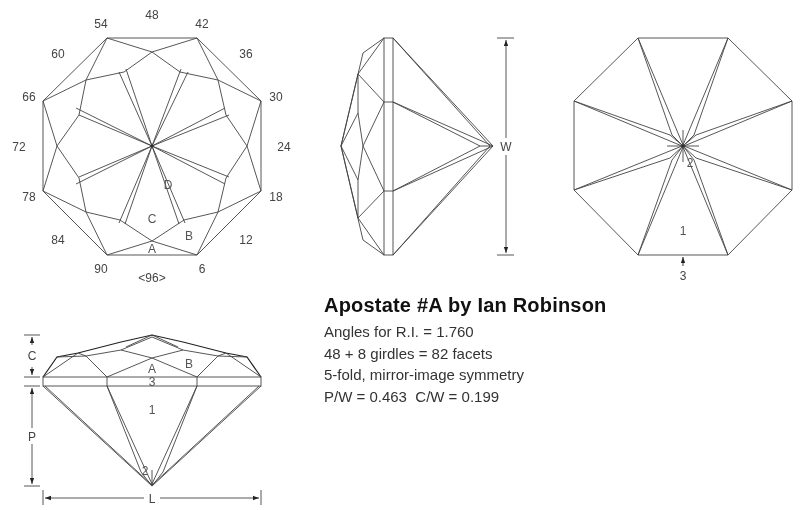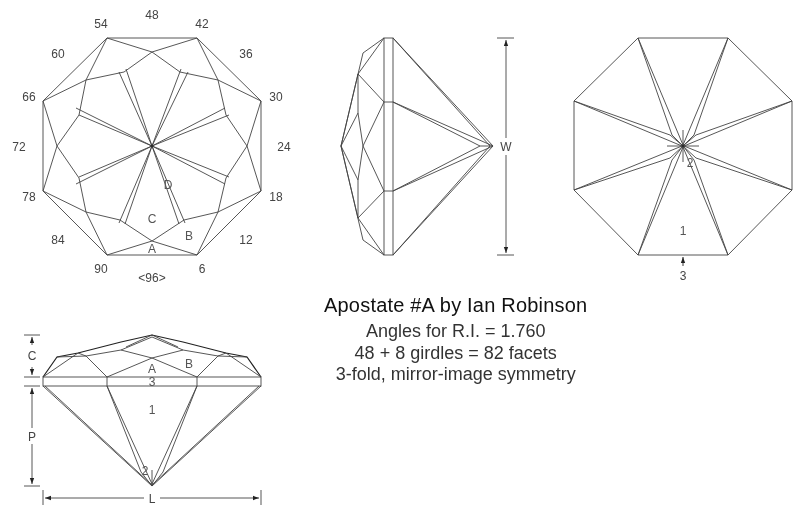--- a/index.html
+++ b/index.html
@@ -1,22 +1,22 @@
 <!DOCTYPE html>
 <html><head>
 <meta charset="utf-8">
 <style>
   html, body { margin: 0; padding: 0; background: #ffffff; }
   body { width: 800px; height: 510px; position: relative; overflow: hidden; font-family: "Liberation Sans", sans-serif; color: #333; }
   svg { position: absolute; left: 0; top: 0; }
   .lbl { font-family: "Liberation Sans", sans-serif; font-size: 12px; fill: #444; }
   .facet { font-family: "Liberation Sans", sans-serif; font-size: 12px; fill: #555; }
   .info { position: absolute; left: 324px; top: 294px; }
-  .info .title { font-size: 20px; font-weight: normal; color: #111; margin: 0 0 4px 0; letter-spacing: 0.2px; }
-  .info .line { font-size: 18px; color: #333; line-height: 21.5px; white-space: pre; text-align: center; }
+  .info .title { font-size: 20px; font-weight: bold; color: #111; margin: 0 0 4px 0; letter-spacing: 0.2px; }
+  .info .line { font-size: 15px; color: #333; line-height: 21.5px; white-space: pre; }
 </style>
 </head>
 <body>
 
 <svg width="800" height="510" viewBox="0 0 800 510">
   <defs>
     <marker id="arr" markerWidth="8" markerHeight="8" refX="7" refY="4" orient="auto">
       <path d="M0,1.5 L7,4 L0,6.5 Z" fill="#222"></path>
     </marker>
   </defs>
@@ -194,14 +194,15 @@
   <text class="facet" x="189" y="368" text-anchor="middle">B</text>
   <text class="facet" x="152" y="386" text-anchor="middle">3</text>
   <text class="facet" x="152" y="414" text-anchor="middle">1</text>
   <text class="facet" x="145" y="475" text-anchor="middle">2</text>
 </svg>
 
 <div class="info">
   <div class="title">Apostate #A by  Ian Robinson</div>
   <div class="line">Angles for R.I. = 1.760</div>
   <div class="line">48 + 8 girdles = 82 facets</div>
-  <div class="line">3-fold, mirror-image symmetry</div>
+  <div class="line">5-fold, mirror-image symmetry</div>
+  <div class="line">P/W = 0.463  C/W = 0.199</div>
 </div>
 
 </body></html>

